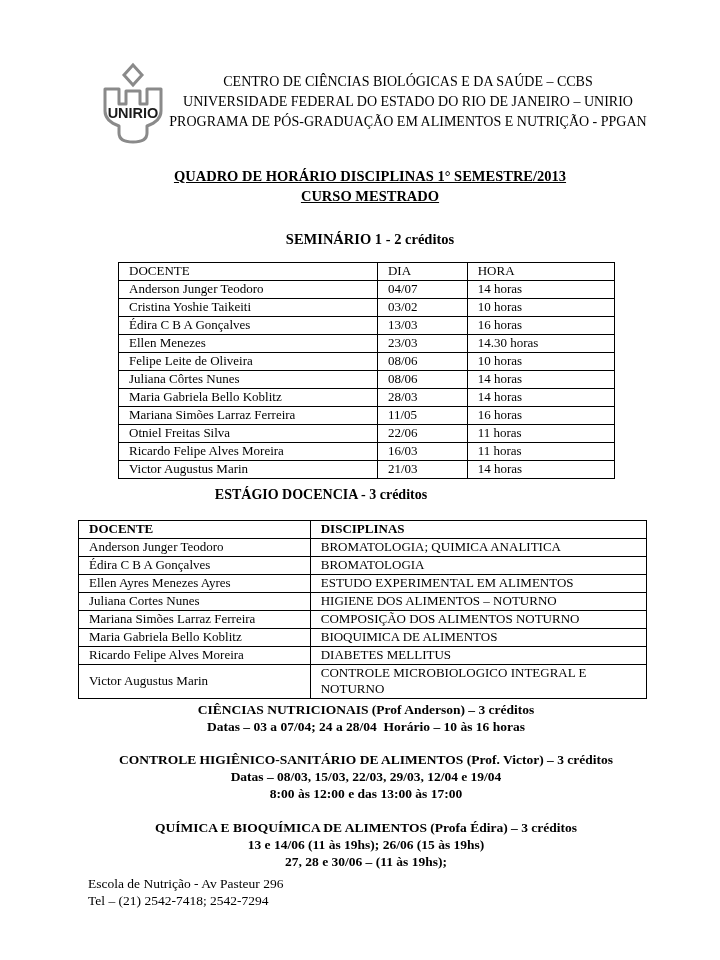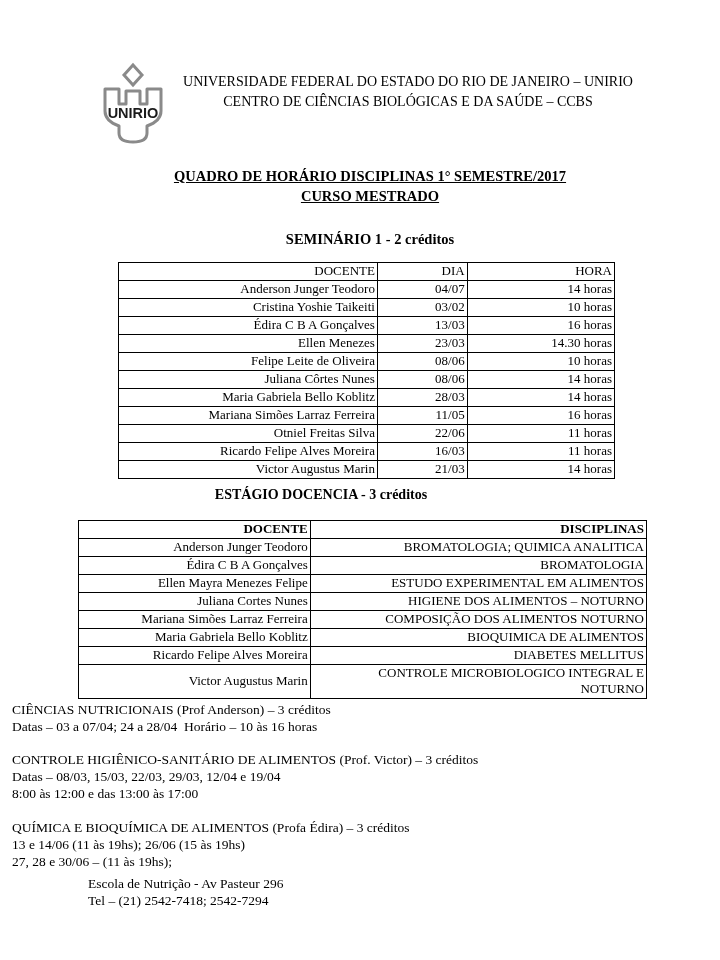--- a/index.html
+++ b/index.html
@@ -19,29 +19,29 @@
   
   .doc-title { text-align:center; font-weight:bold; font-size:14.5px; }
   .underlined { text-decoration:underline; }
   .title-main   { margin-top:24px;  margin-left:20px; }
   .title-course { margin-top:3px;  margin-left:20px; }
   .title-sem    { margin-top:26px;  margin-left:20px; }
   .title-estagio{ margin-top:8px;   margin-right:78px; font-size:14px; }
 
   
   table { border-collapse:collapse; table-layout:fixed; }
-  td, th { border:1px solid #000; text-align:right; font-size:13px;
-    height:17px; padding:0 2px; line-height:1.25; }
+  td, th { border:1px solid #000; text-align:left; font-size:13px;
+    height:17px; padding:0 10px; line-height:1.25; }
   .t1 { width:497px; margin:14px 0 0 118px; border:1.5px solid #000; }
   .t1 th { font-weight:normal; }
   .t2 { width:569px; margin:17px 0 0 78px; border:1.5px solid #000; }
   .t2 th { font-weight:bold; }
 
   
-  .section { text-align:left; font-weight:normal; font-size:13.5px;
+  .section { text-align:center; font-weight:bold; font-size:13.5px;
     line-height:17px; margin-left:12px; }
   .section-ciencias { margin-top:2px; }
   .section-controle { margin-top:16px; }
   .section-quimica  { margin-top:17px; }
   .section-line { white-space:pre-wrap; }
 
   
   .footer { margin:5px 0 0 88px; font-size:13.5px; line-height:17.5px; }
 </style>
 </head>
@@ -51,26 +51,27 @@
 
   <div class="header">
     <div class="logo">
       <svg width="70" height="82" viewBox="0 0 70 82" aria-hidden="true">
         <path d="M35 3 L44 13 L35 23 L26 13 Z" fill="none" stroke="#8a8a8a" stroke-width="3"></path>
         <path d="M7 27 h14 v15 h7 v-13 h14 v13 h7 v-15 h14 v22 q0 10 -14 15 v7 q0 9 -14 9 q-14 0 -14 -9 v-7 q-14 -5 -14 -15 z" fill="none" stroke="#8a8a8a" stroke-width="3" stroke-linejoin="round"></path>
         <text x="35" y="56" text-anchor="middle" font-family="Liberation Sans, sans-serif" font-size="14.5" font-weight="bold" fill="#1a1a1a">UNIRIO</text>
       </svg>
     </div>
     <div class="header-lines">
+      <div>CENTRO DE CIÊNCIAS BIOLÓGICAS E DA SAÚDE – CCBS</div>
       <div>UNIVERSIDADE FEDERAL DO ESTADO DO RIO DE JANEIRO – UNIRIO</div>
-      <div>CENTRO DE CIÊNCIAS BIOLÓGICAS E DA SAÚDE – CCBS</div>
+      <div>PROGRAMA DE PÓS-GRADUAÇÃO EM ALIMENTOS E NUTRIÇÃO - PPGAN</div>
     </div>
   </div>
 
-  <div class="doc-title underlined title-main">QUADRO DE HORÁRIO DISCIPLINAS 1° SEMESTRE/2017</div>
+  <div class="doc-title underlined title-main">QUADRO DE HORÁRIO DISCIPLINAS 1° SEMESTRE/2013</div>
 
   <div class="doc-title underlined title-course">CURSO MESTRADO</div>
 
   <div class="doc-title title-sem">SEMINÁRIO 1 - 2 créditos</div>
 
   <table class="t1">
     <colgroup>
       <col style="width:52.2%">
         <col style="width:18.1%">
         <col style="width:29.7%">
@@ -157,21 +158,21 @@
     <tbody>
         <tr>
           <td>Anderson Junger Teodoro</td>
           <td>BROMATOLOGIA; QUIMICA ANALITICA</td>
         </tr>
         <tr>
           <td>Édira C B A Gonçalves</td>
           <td>BROMATOLOGIA</td>
         </tr>
         <tr>
-          <td>Ellen Mayra Menezes Felipe</td>
+          <td>Ellen Ayres Menezes Ayres</td>
           <td>ESTUDO EXPERIMENTAL EM ALIMENTOS</td>
         </tr>
         <tr>
           <td>Juliana Cortes Nunes</td>
           <td>HIGIENE DOS ALIMENTOS – NOTURNO</td>
         </tr>
         <tr>
           <td>Mariana Simões Larraz Ferreira</td>
           <td>COMPOSIÇÃO DOS ALIMENTOS NOTURNO</td>
         </tr>

